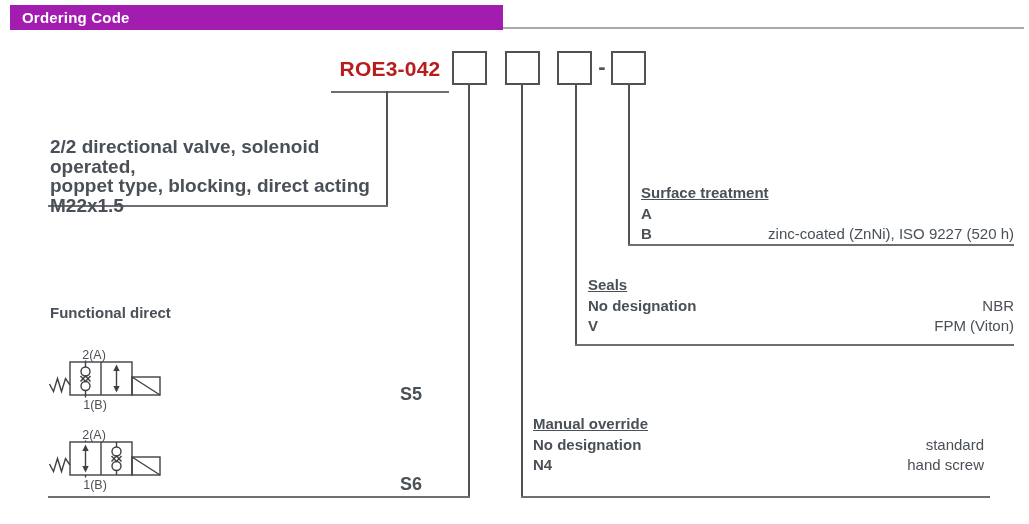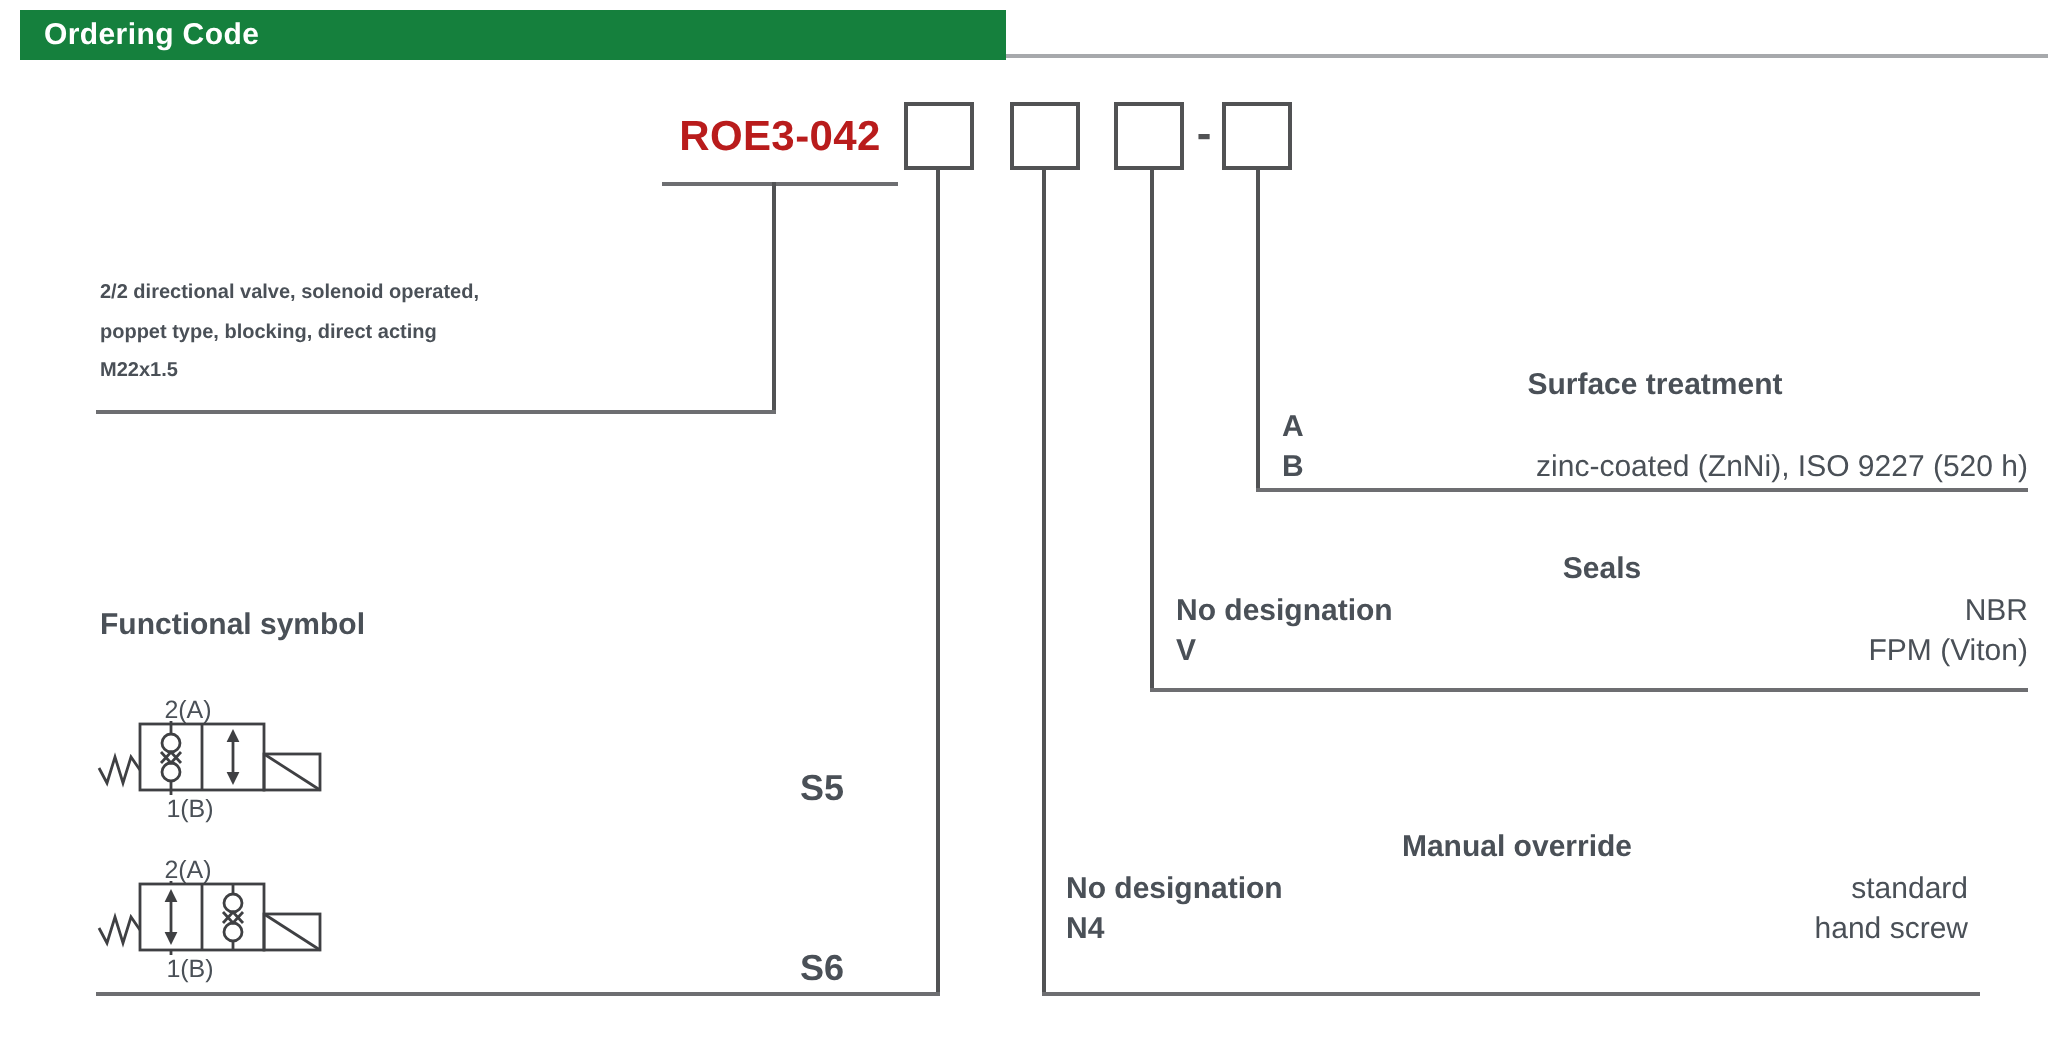--- a/index.html
+++ b/index.html
@@ -1,38 +1,38 @@
 <!DOCTYPE html>
 <html><head>
 <meta charset="utf-8">
 <style>
   html,body{margin:0;padding:0;background:#ffffff;}
   #page{
     position:relative;width:1029px;height:524px;background:#ffffff;overflow:hidden;
     font-family:"Liberation Sans",sans-serif;color:#4a5057;
   }
   
-  .header-bar{position:absolute;left:10px;top:5px;width:493px;height:25px;background:#15803d;}
+  .header-bar{position:absolute;left:10px;top:5px;width:493px;height:25px;background:#a21caf;}
   .header-bar .ttl{color:#ffffff;font-weight:bold;font-size:15px;line-height:25px;padding-left:12px;letter-spacing:.2px;}
   .header-line{position:absolute;left:503px;top:27px;width:521px;height:2px;background:#a7a9ac;}
   
   .model{position:absolute;left:330px;top:57px;width:120px;font-size:21px;font-weight:bold;color:#b91c1c;text-align:center;letter-spacing:.2px;}
   .model-underline{position:absolute;left:331px;top:91px;width:118px;height:2px;background:#6d6e71;}
   
   .codebox{position:absolute;top:51px;width:35px;height:34px;border:2px solid #515254;box-sizing:border-box;background:#fff;}
   .dash{position:absolute;left:592px;top:51px;width:20px;height:34px;line-height:32px;text-align:center;font-size:22px;font-weight:bold;color:#515254;}
   
   .vline{position:absolute;width:2px;background:#515254;}
   .rule{position:absolute;height:2px;background:#6d6e71;}
   
-  .desc{position:absolute;left:50px;top:137px;width:345px;font-size:10px;font-weight:bold;line-height:19.5px;}
+  .desc{position:absolute;left:50px;top:137px;width:345px;font-size:19px;font-weight:bold;line-height:19.5px;}
   .fn-heading{position:absolute;left:50px;top:304px;font-size:15px;font-weight:bold;}
   .sym-id{position:absolute;left:400px;width:58px;text-align:left;font-size:18px;font-weight:bold;}
   .section{position:absolute;font-size:15px;line-height:20.5px;}
-  .section .title{font-weight:bold;text-align:center;}
+  .section .title{font-weight:bold;text-align:left;text-decoration:underline;}
   .section .row{display:flex;}
   .section .row .code{font-weight:bold;white-space:nowrap;}
   .section .row .label{margin-left:auto;text-align:right;white-space:nowrap;}
   
   .valve-svg{position:absolute;left:45px;width:120px;height:70px;}
   .valve-svg .stroke{stroke:#3f4043;stroke-width:1.4;fill:none;}
   .valve-svg .fillshape{fill:#3f4043;stroke:none;}
   .valve-svg text{font-family:"Liberation Sans",sans-serif;font-size:12.5px;fill:#4a5057;text-anchor:middle;}
 </style>
 </head>
@@ -64,21 +64,21 @@
   <div class="rule" style="left:575px;top:344px;width:439px;"></div>
   <div class="rule" style="left:521px;top:496px;width:469px;"></div>
   <div class="rule" style="left:48px;top:496px;width:422px;"></div>
 
   <div class="desc">
     <div>2/2 directional valve, solenoid operated,</div>
     <div>poppet type, blocking, direct acting</div>
     <div>M22x1.5</div>
   </div>
 
-  <div class="fn-heading">Functional symbol</div>
+  <div class="fn-heading">Functional direct</div>
   <div class="sym-id" style="top:384px;">S5</div>
   <div class="sym-id" style="top:474px;">S6</div>
 
   <svg class="valve-svg" style="top:345px;" viewBox="0 0 120 70">
     <text x="49" y="14">2(A)</text>
     <line class="stroke" x1="40.5" y1="15.5" x2="40.5" y2="17"></line>
     <polyline class="stroke" points="25,40 20.5,33.5 16.5,46.5 12.5,33.5 8.5,46.5 4.5,39"></polyline>
     <rect class="stroke" x="25" y="17" width="62" height="33"></rect>
     <line class="stroke" x1="56" y1="17" x2="56" y2="50"></line>
     <g>

